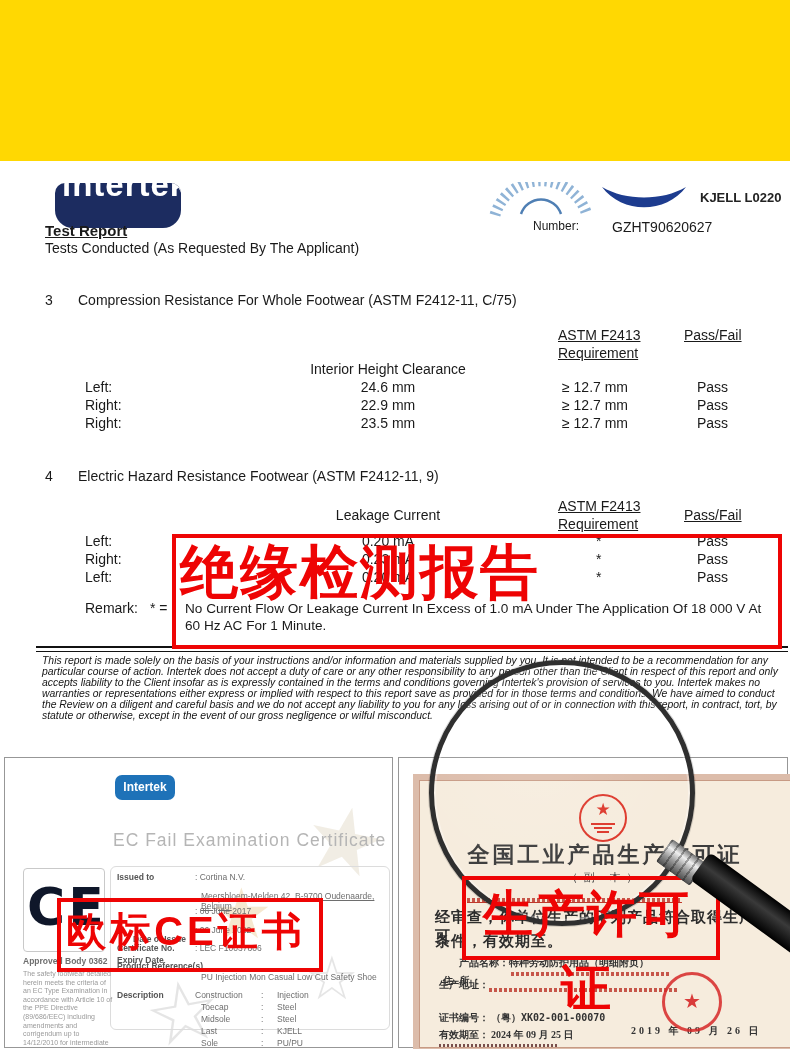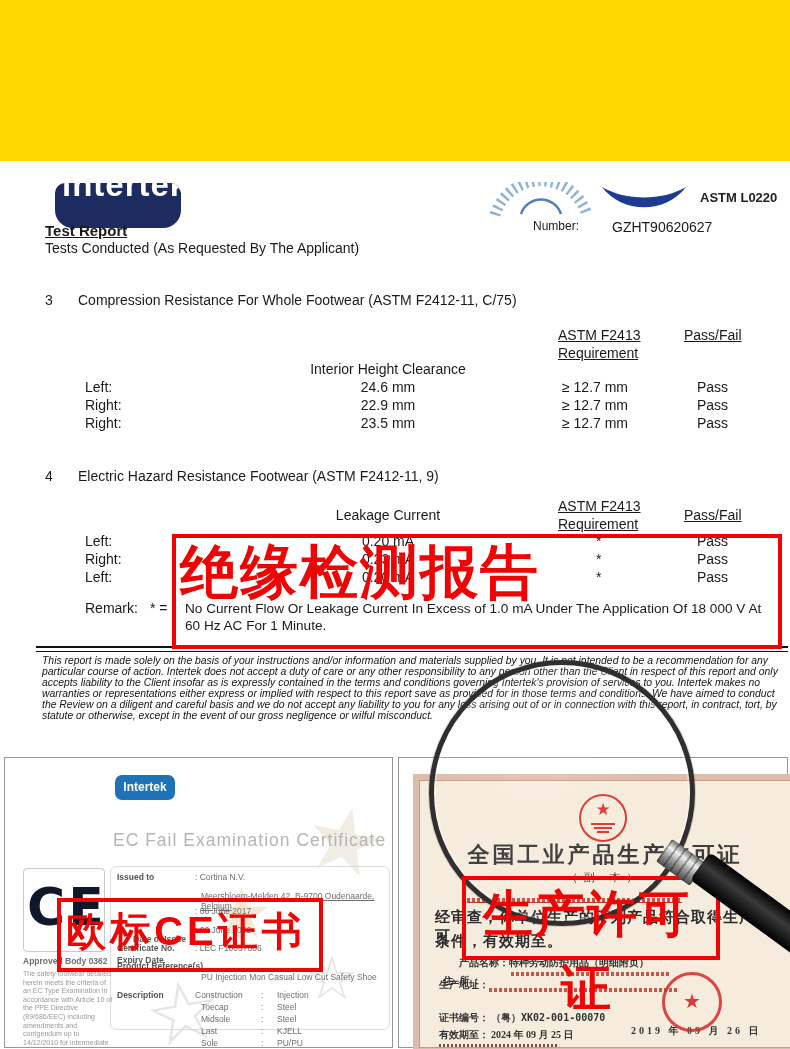--- a/index.html
+++ b/index.html
@@ -92,21 +92,21 @@
   <div class="abs report-title">Test Report</div>
   <div class="abs report-sub">Tests Conducted (As Requested By The Applicant)</div>
 
   <svg class="abs" style="left:485px;top:182px;" width="112" height="36">
     <path d="M10,33 A48,48 0 0 1 102,33" fill="none" stroke="#8fb3d6" stroke-width="11" stroke-dasharray="2.5,4"></path>
     <path d="M36,32 A21,21 0 0 1 76,32" fill="none" stroke="#4f7fb4" stroke-width="2.5"></path>
   </svg>
   <svg class="abs" style="left:600px;top:186px;" width="88" height="30">
     <path d="M2,1 C22,28 66,28 86,1 C62,15 26,15 2,1 Z" fill="#1d3c8f"></path>
   </svg>
-  <div class="abs cnas-label">ASTM L0220</div>
+  <div class="abs cnas-label">KJELL L0220</div>
   <div class="abs num-label">Number:</div>
   <div class="abs num-val">GZHT90620627</div>
 
   <div class="abs sec-idx" style="left:45px;top:292px;">3</div>
   <div class="abs sec-head" style="left:78px;top:292px;">Compression Resistance For Whole Footwear (ASTM F2412-11, C/75)</div>
   <div class="abs colhead" style="left:558px;top:327px;">ASTM F2413</div>
   <div class="abs colhead" style="left:558px;top:345px;">Requirement</div>
   <div class="abs colhead" style="left:684px;top:327px;">Pass/Fail</div>
   <div class="abs cell ctr" style="left:270px;top:361px;">Interior Height Clearance</div>
 

